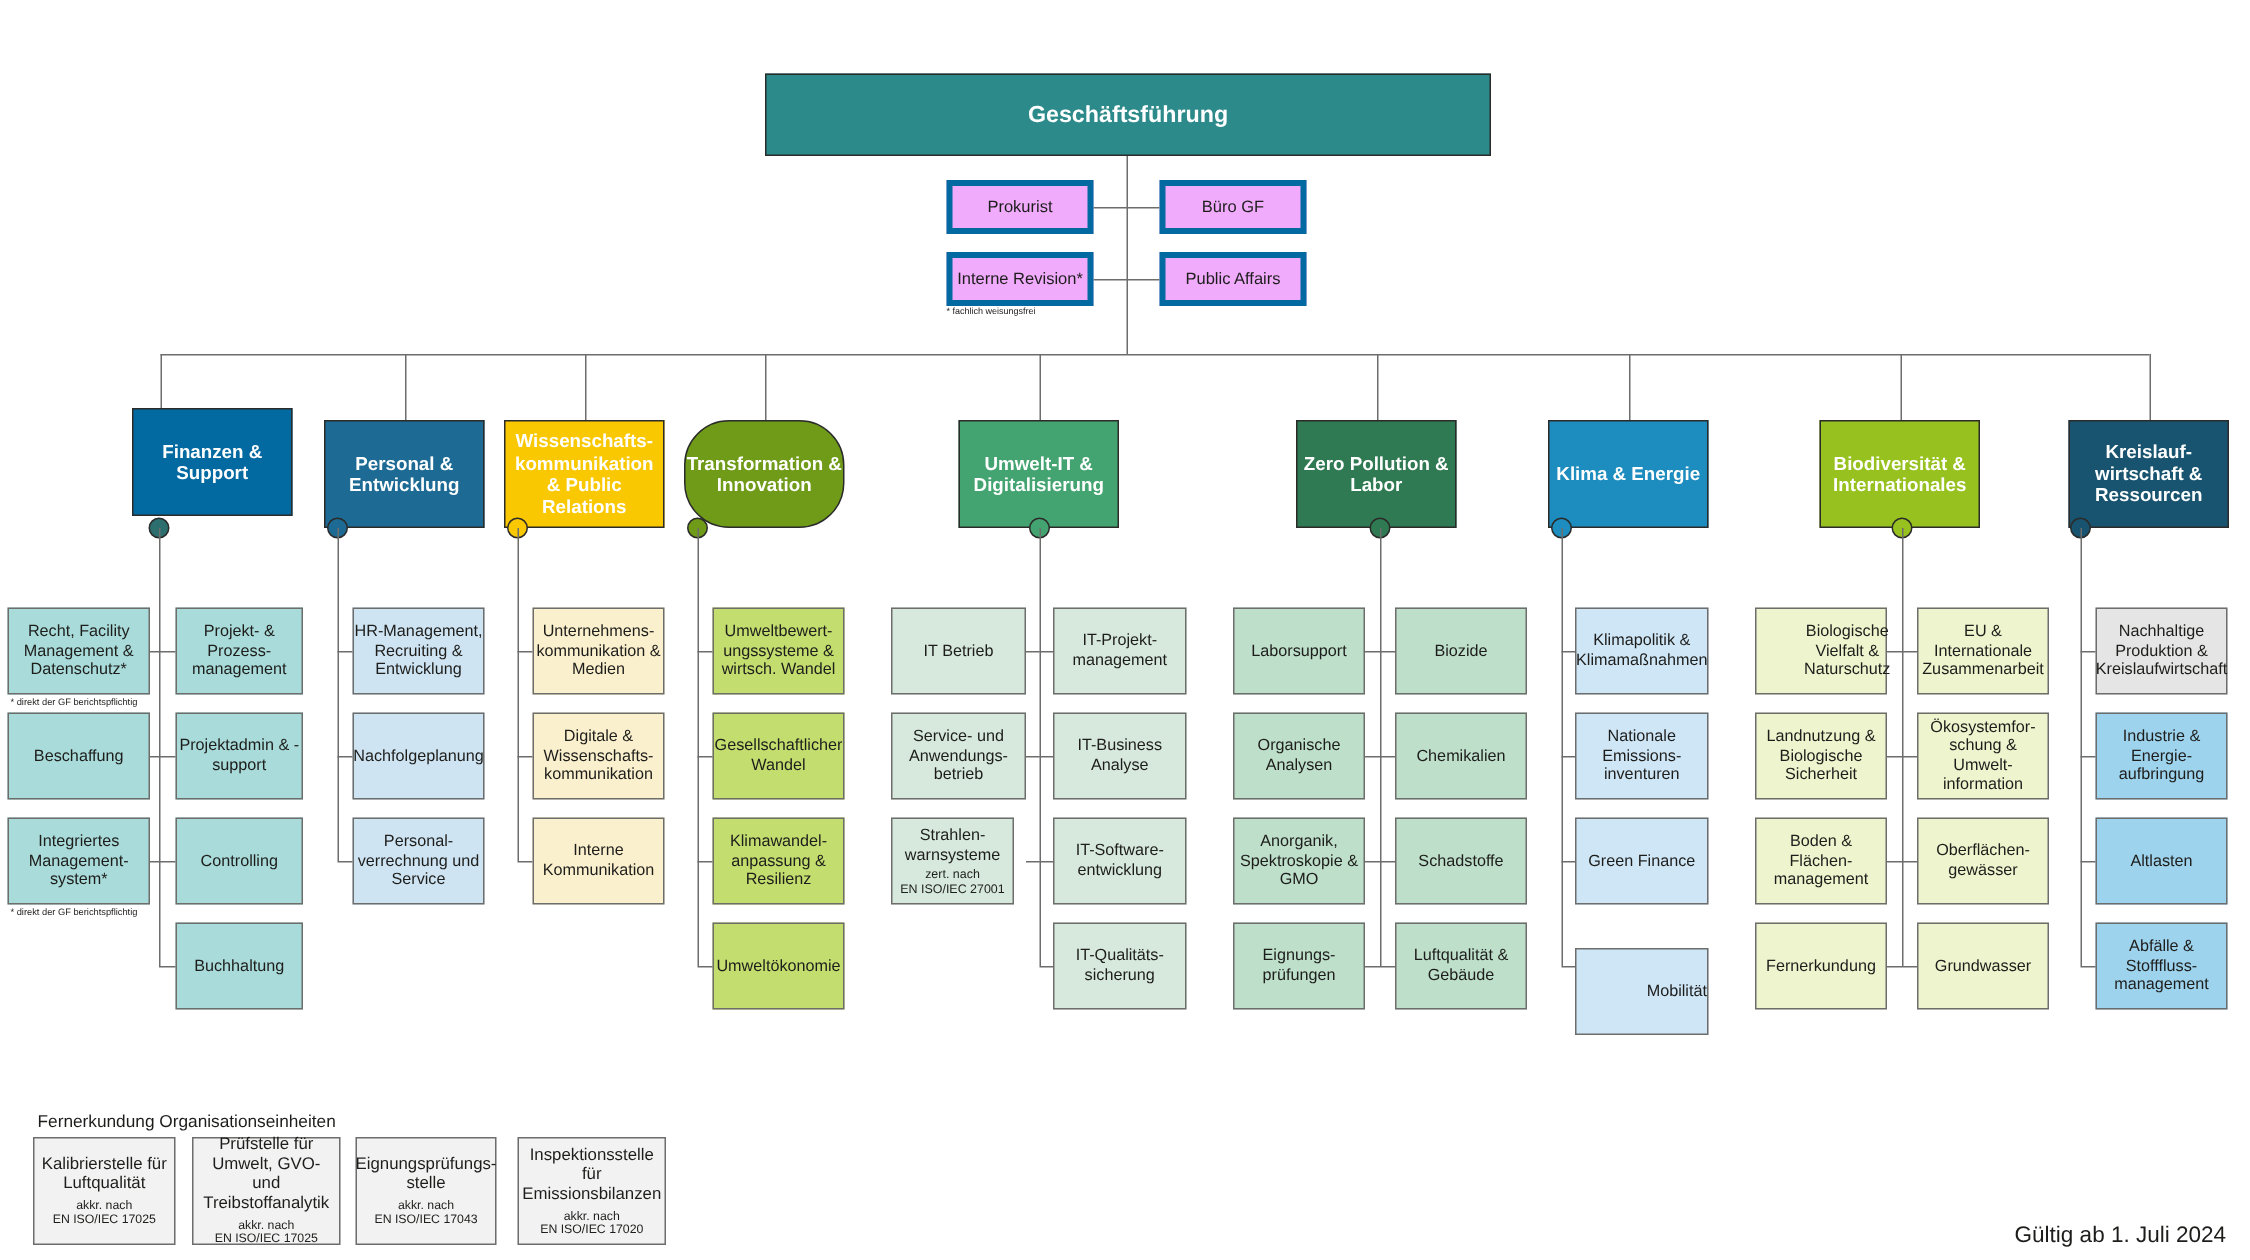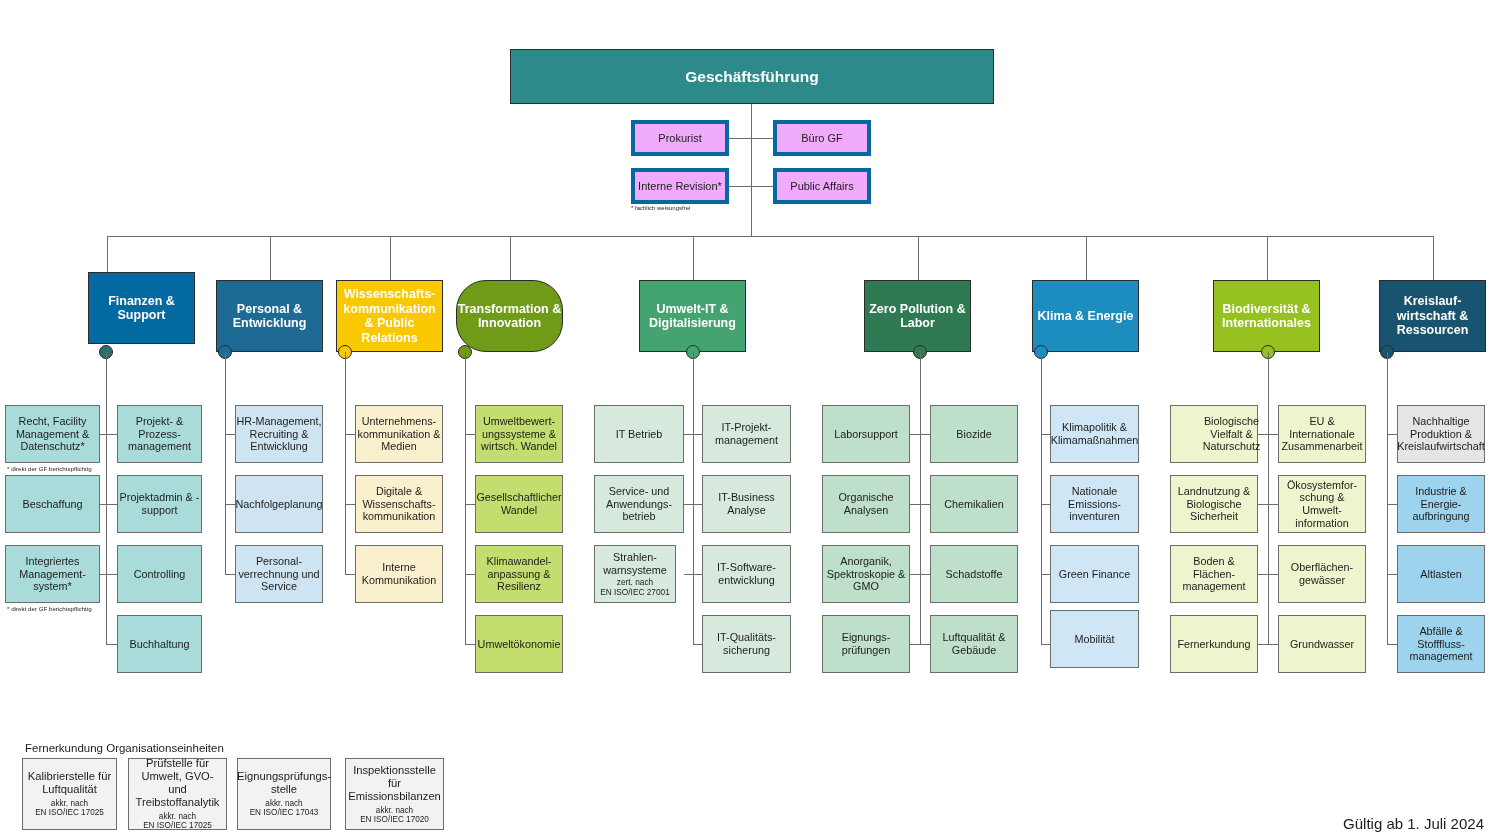--- a/index.html
+++ b/index.html
@@ -263,21 +263,21 @@
       </div>
       <div class="ln abs lnh" style="left: 1041px; top: 434px; width: 9px;"></div>
       <div class="abs box sub" style="left: 1050px; top: 475px; width: 89px; height: 58px; background: rgb(207, 230, 246);">
         <span>Nationale Emissions-inventuren</span>
       </div>
       <div class="ln abs lnh" style="left: 1041px; top: 504px; width: 9px;"></div>
       <div class="abs box sub" style="left: 1050px; top: 545px; width: 89px; height: 58px; background: rgb(207, 230, 246);">
         <span>Green Finance</span>
       </div>
       <div class="ln abs lnh" style="left: 1041px; top: 574px; width: 9px;"></div>
-      <div class="abs box sub" style="left: 1050px; top: 610px; width: 89px; height: 58px; background: rgb(207, 230, 246);">
+      <div class="abs box sub" style="left: 1050px; top: 632px; width: 89px; height: 58px; background: rgb(207, 230, 246); align-items: flex-end;">
         <span>Mobilität</span>
       </div>
       <div class="ln abs lnh" style="left: 1041px; top: 644px; width: 9px;"></div>
       <div class="abs box hdr" style="left: 1213px; top: 280px; width: 107px; height: 72px; background: rgb(151, 193, 31);">
         <span>Biodiversität &amp;</span>
         <span>Internationales</span>
       </div>
       <div class="dot" style="left: 1261px; top: 345px; background: rgb(151, 193, 31);"></div>
       <div class="ln abs lnv" style="left: 1268px; top: 352px; height: 292px;"></div>
       <div class="abs box sub" style="left: 1278px; top: 405px; width: 88px; height: 58px; background: rgb(238, 244, 205);">

